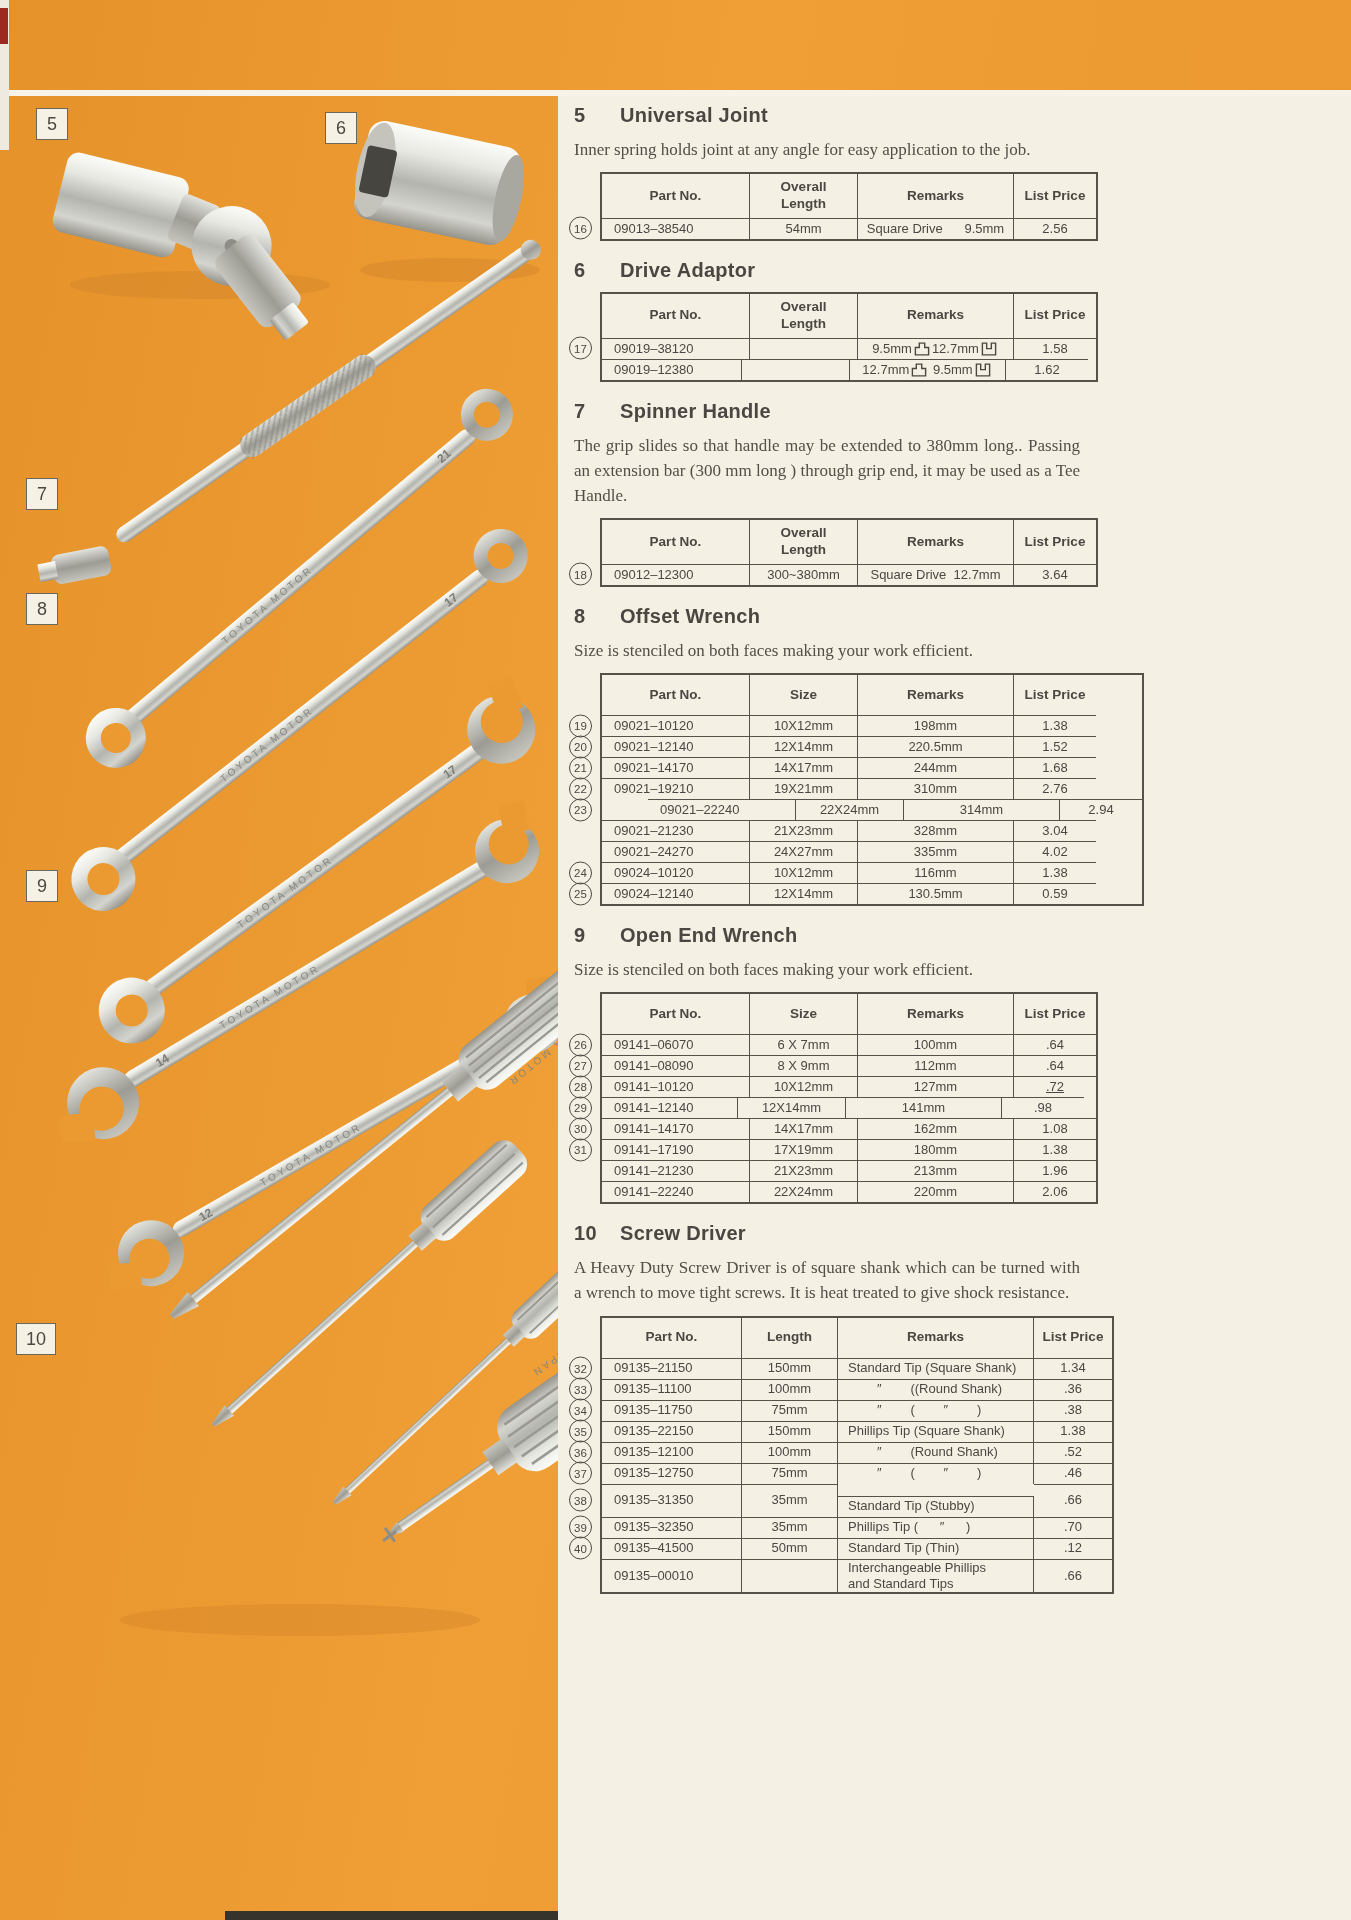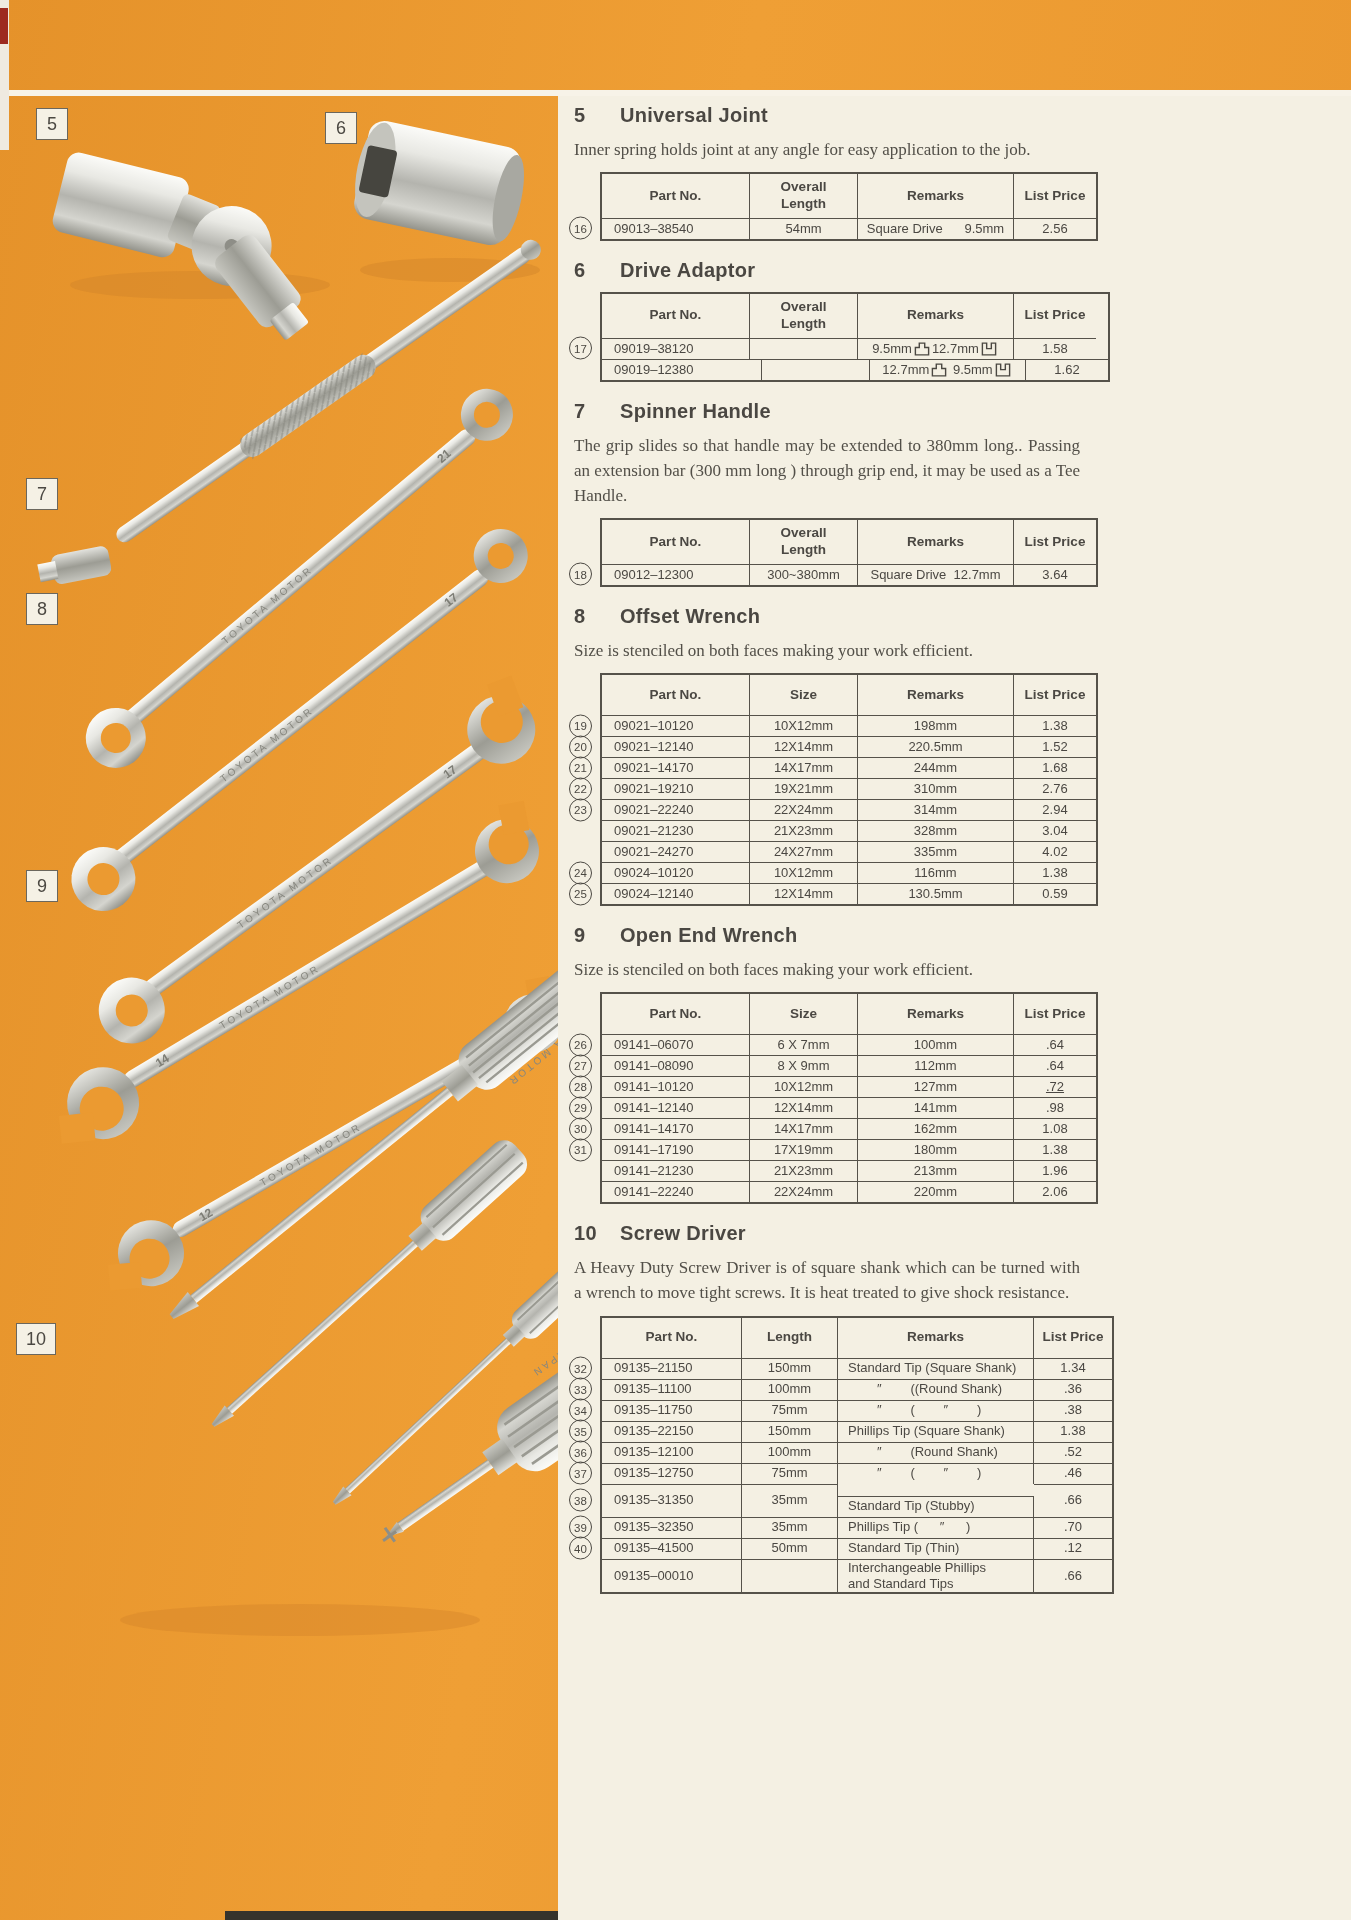--- a/index.html
+++ b/index.html
@@ -244,21 +244,21 @@
               <div class="tcell c-part" style="width: 148px;">09019–38120</div>
               <div class="tcell" style="width: 108px;"></div>
               <div class="tcell" style="width: 156px;"><span>9.5mm</span><svg class="symsvg" width="16" height="14" viewBox="0 0 20 18">
                   <path d="M6.5 1.5 h7 v5.5 h5 v9.5 H1.5 V7 h5 z" fill="none" stroke="#4B4842" stroke-width="1.8"></path>
                 </svg><span>12.7mm</span><svg class="symsvg" width="16" height="14" viewBox="0 0 20 18">
                   <path d="M1.5 1.5 h5.5 v7 h6 v-7 h5.5 v15 H1.5 z" fill="none" stroke="#4B4842" stroke-width="1.8"></path>
                 </svg></div>
               <div class="tcell" style="width: 82px;">1.58</div>
             </div>
             <div class="trow">
-              <div class="tcell c-part" style="width: 160px;">09019–12380</div>
+              <div class="tcell c-part" style="width: 140px;">09019–12380</div>
               <div class="tcell" style="width: 108px;"></div>
               <div class="tcell" style="width: 156px;"><span>12.7mm</span><svg class="symsvg" width="16" height="14" viewBox="0 0 20 18">
                   <path d="M6.5 1.5 h7 v5.5 h5 v9.5 H1.5 V7 h5 z" fill="none" stroke="#4B4842" stroke-width="1.8"></path>
                 </svg><span> 9.5mm</span><svg class="symsvg" width="16" height="14" viewBox="0 0 20 18">
                   <path d="M1.5 1.5 h5.5 v7 h6 v-7 h5.5 v15 H1.5 z" fill="none" stroke="#4B4842" stroke-width="1.8"></path>
                 </svg></div>
               <div class="tcell" style="width: 82px;">1.62</div>
             </div>
           </div>
         </div>
@@ -321,21 +321,21 @@
             </div>
             <div class="trow">
               <span class="cbadge">22</span>
               <div class="tcell c-part" style="width: 148px;">09021–19210</div>
               <div class="tcell" style="width: 108px;">19X21mm</div>
               <div class="tcell" style="width: 156px;">310mm</div>
               <div class="tcell" style="width: 82px;">2.76</div>
             </div>
             <div class="trow">
               <span class="cbadge">23</span>
-              <div class="tcell c-part" style="width: 148px;">09021–22240</div>
+              <div class="tcell c-part" style="width: 148px; margin-left: 46px;">09021–22240</div>
               <div class="tcell" style="width: 108px;">22X24mm</div>
               <div class="tcell" style="width: 156px;">314mm</div>
               <div class="tcell" style="width: 82px;">2.94</div>
             </div>
             <div class="trow">
               <div class="tcell c-part" style="width: 148px;">09021–21230</div>
               <div class="tcell" style="width: 108px;">21X23mm</div>
               <div class="tcell" style="width: 156px;">328mm</div>
               <div class="tcell" style="width: 82px;">3.04</div>
             </div>
@@ -390,21 +390,21 @@
             </div>
             <div class="trow">
               <span class="cbadge">28</span>
               <div class="tcell c-part" style="width: 148px;">09141–10120</div>
               <div class="tcell" style="width: 108px;">10X12mm</div>
               <div class="tcell" style="width: 156px;">127mm</div>
               <div class="tcell" style="width: 82px; text-decoration: underline;">.72</div>
             </div>
             <div class="trow">
               <span class="cbadge">29</span>
-              <div class="tcell c-part" style="width: 148px;">09141–12140</div>
+              <div class="tcell c-part" style="width: 136px;">09141–12140</div>
               <div class="tcell" style="width: 108px;">12X14mm</div>
               <div class="tcell" style="width: 156px;">141mm</div>
               <div class="tcell" style="width: 82px;">.98</div>
             </div>
             <div class="trow">
               <span class="cbadge">30</span>
               <div class="tcell c-part" style="width: 148px;">09141–14170</div>
               <div class="tcell" style="width: 108px;">14X17mm</div>
               <div class="tcell" style="width: 156px;">162mm</div>
               <div class="tcell" style="width: 82px;">1.08</div>

